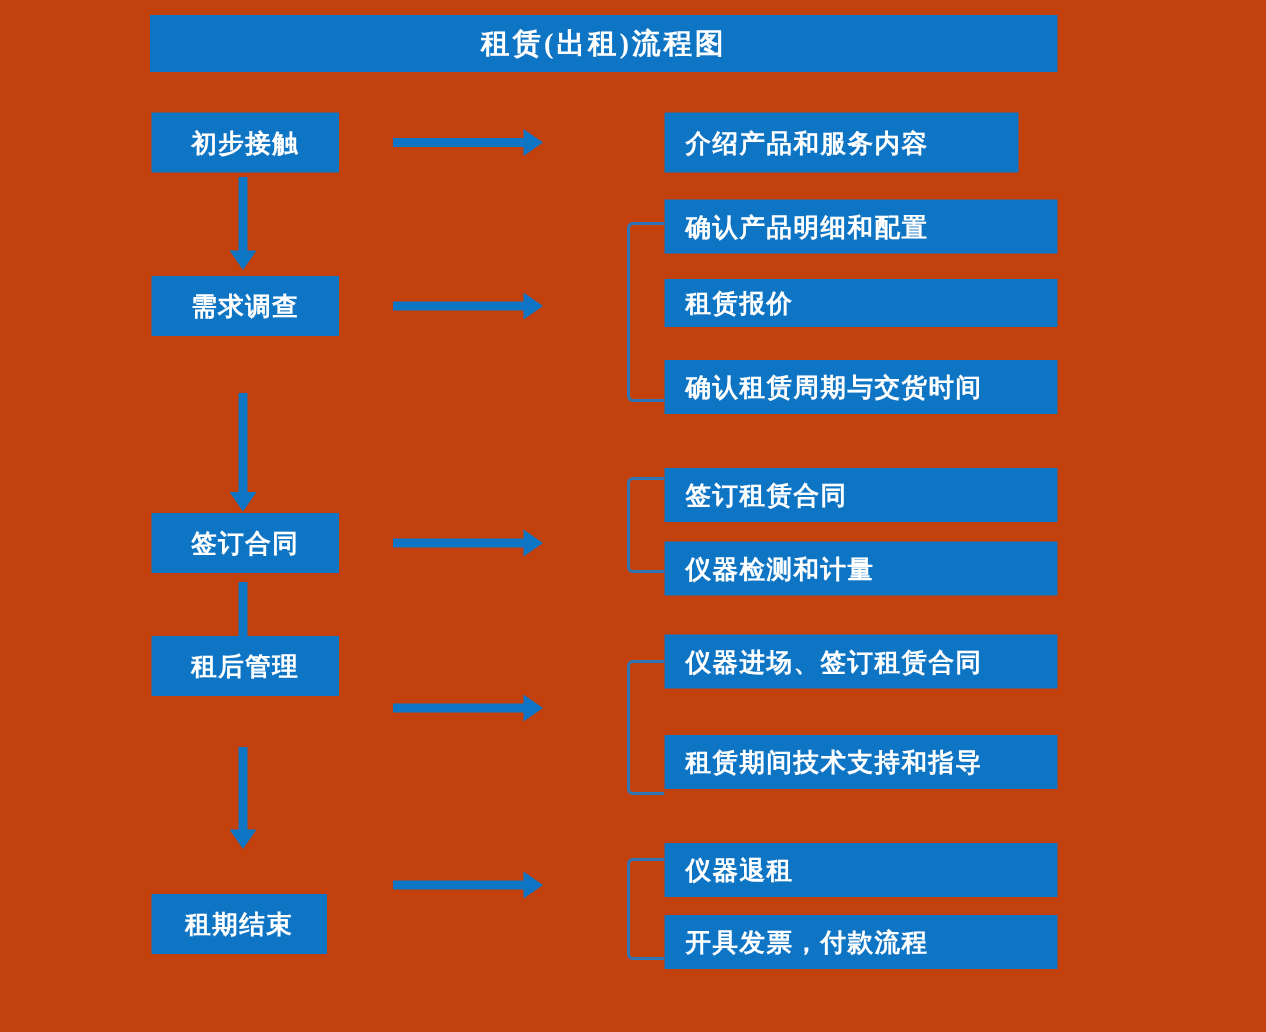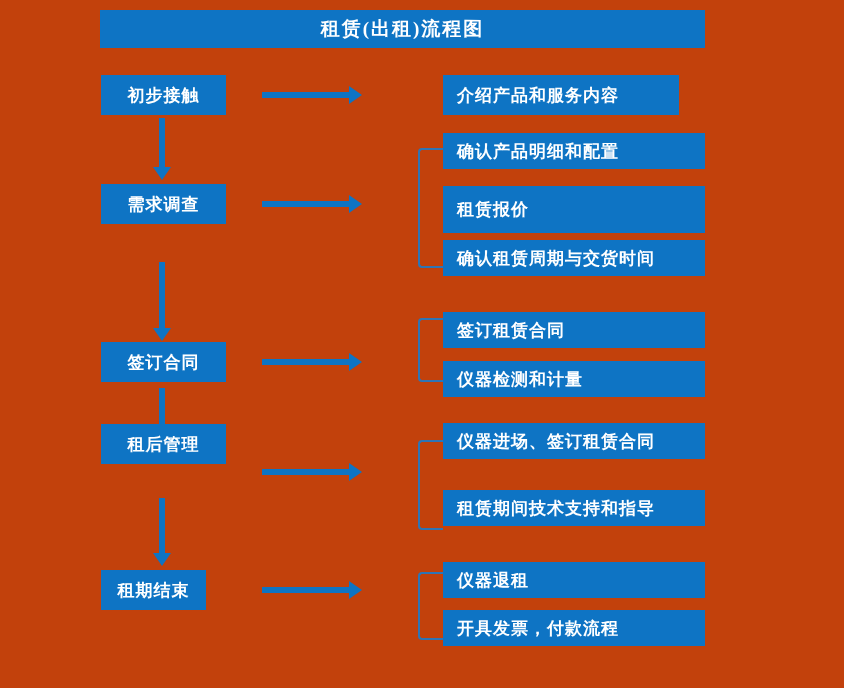--- a/index.html
+++ b/index.html
@@ -120,21 +120,21 @@
   <div class="box stage-box" style="left:101px; top:184px; width:125px; height:40px;">需求调查</div>
 
   <div class="h-arrow" style="left:262px; top:195px; width:100px;">
     <div class="shaft" style="width:88px;"></div>
     <div class="head" style="left:87px;"></div>
   </div>
 
   <div class="bracket" style="left:418px; top:148px; width:25px; height:120px;"></div>
 
   <div class="box detail-box" style="left:443px; top:133px; width:262px; height:36px;">确认产品明细和配置</div>
-  <div class="box detail-box" style="left:443px; top:186px; width:262px; height:47px;">租赁报价</div>
+  <div class="box detail-box" style="left:443px; top:186px; width:262px; height:32px;">租赁报价</div>
   <div class="box detail-box" style="left:443px; top:240px; width:262px; height:36px;">确认租赁周期与交货时间</div>
 
   <div class="v-arrow" style="left:153px; top:262px; height:80px;">
     <div class="shaft" style="height:67px;"></div>
     <div class="head" style="top:66px;"></div>
   </div>
 
   <div class="box stage-box" style="left:101px; top:342px; width:125px; height:40px;">签订合同</div>
 
   <div class="h-arrow" style="left:262px; top:353px; width:100px;">
@@ -162,21 +162,21 @@
   <div class="bracket" style="left:418px; top:440px; width:25px; height:90px;"></div>
 
   <div class="box detail-box" style="left:443px; top:423px; width:262px; height:36px;">仪器进场、签订租赁合同</div>
   <div class="box detail-box" style="left:443px; top:490px; width:262px; height:36px;">租赁期间技术支持和指导</div>
 
   <div class="v-arrow" style="left:153px; top:498px; height:68px;">
     <div class="shaft" style="height:56px;"></div>
     <div class="head" style="top:55px;"></div>
   </div>
 
-  <div class="box stage-box" style="left:101px; top:570px; width:105px; height:40px;">租期结束</div>
+  <div class="box stage-box" style="left:101px; top:596px; width:117px; height:40px;">租期结束</div>
 
   <div class="h-arrow" style="left:262px; top:581px; width:100px;">
     <div class="shaft" style="width:88px;"></div>
     <div class="head" style="left:87px;"></div>
   </div>
 
   <div class="bracket" style="left:418px; top:572px; width:25px; height:68px;"></div>
 
   <div class="box detail-box" style="left:443px; top:562px; width:262px; height:36px;text-align:right;">仪器退租</div>
   <div class="box detail-box" style="left:443px; top:610px; width:262px; height:36px;">开具发票，付款流程</div>

